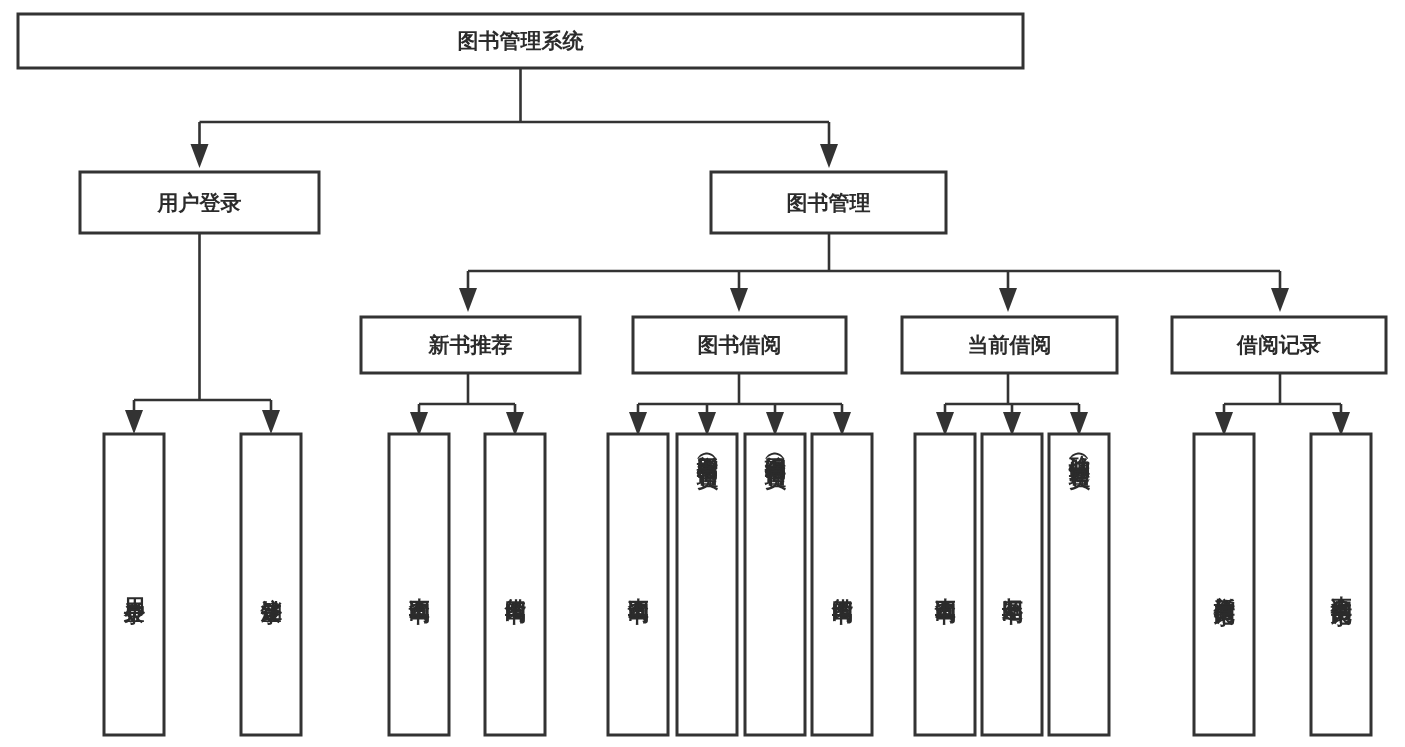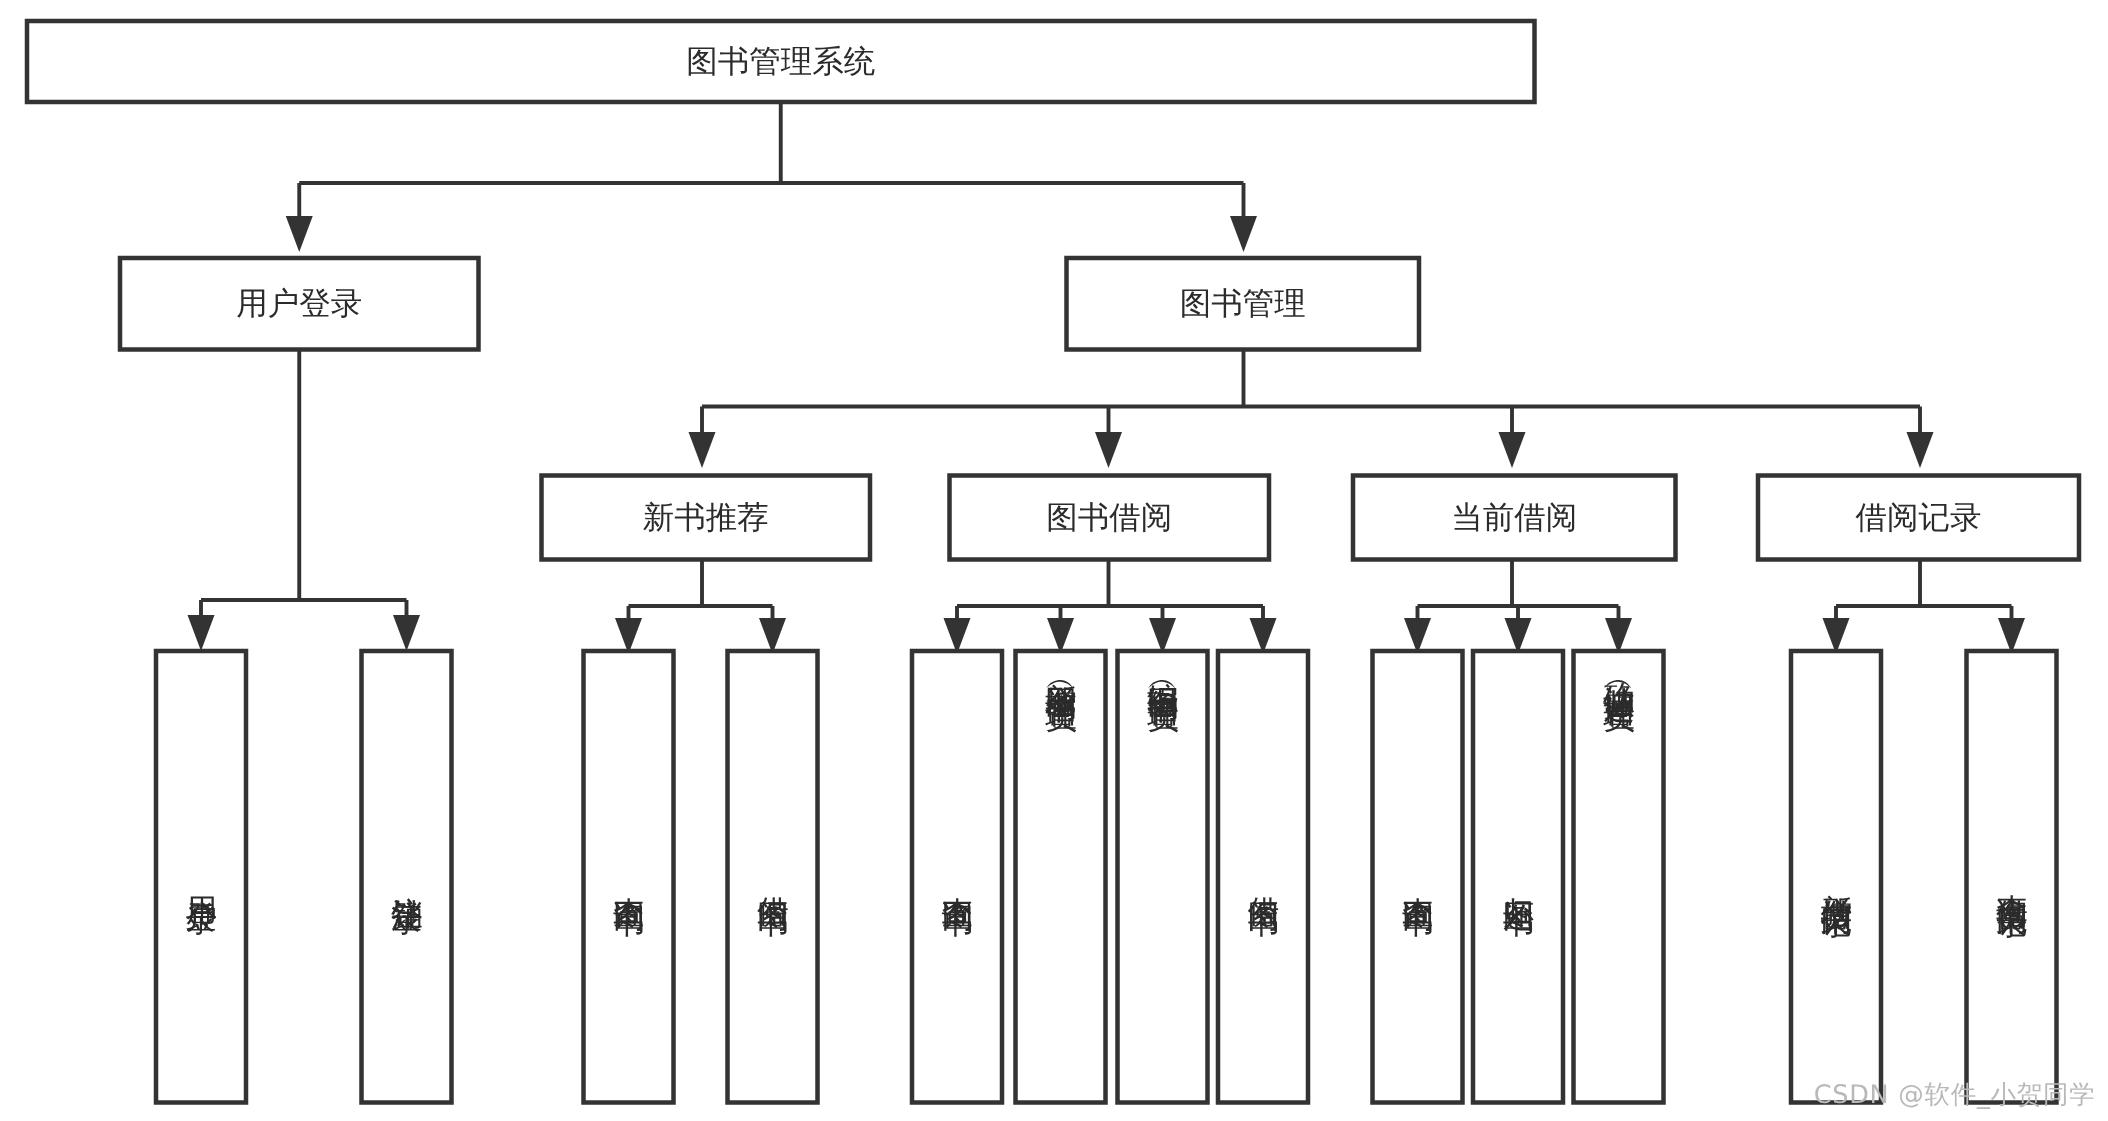--- a/index.html
+++ b/index.html
@@ -11,20 +11,21 @@
     width: 1405px;
     height: 747px;
     font-family: "DejaVu Sans", "Liberation Sans", sans-serif;
     overflow: hidden;
   }
   #diagram-root {
     position: relative;
     width: 1405px;
     height: 747px;
     background: #ffffff;
+    font-weight: bold;
   }
   svg#diagram-svg {
     position: absolute;
     left: 0;
     top: 0;
     width: 1405px;
     height: 747px;
     display: block;
   }
   .node-box {
@@ -220,14 +221,13 @@
   <div class="node-label-v" style="left:608px; top:434px; width:60px; height:301px;">查询图书</div>
   <div class="node-label-v align-top" style="left:677px; top:434px; width:60px; height:301px;">新增图书（管理员）</div>
   <div class="node-label-v align-top" style="left:745px; top:434px; width:60px; height:301px;">编辑图书（管理员）</div>
   <div class="node-label-v" style="left:812px; top:434px; width:60px; height:301px;">借阅图书</div>
   <div class="node-label-v" style="left:915px; top:434px; width:60px; height:301px;">查询图书</div>
   <div class="node-label-v" style="left:982px; top:434px; width:60px; height:301px;">归还图书</div>
   <div class="node-label-v align-top" style="left:1049px; top:434px; width:60px; height:301px;">确认归还（管理员）</div>
   <div class="node-label-v" style="left:1194px; top:434px; width:60px; height:301px;">新增借阅记录</div>
   <div class="node-label-v" style="left:1311px; top:434px; width:60px; height:301px;">查询借阅记录</div>
 
-  <div class="watermark">CSDN @软件_小贺同学</div>
 </div>
 
 </body></html>

